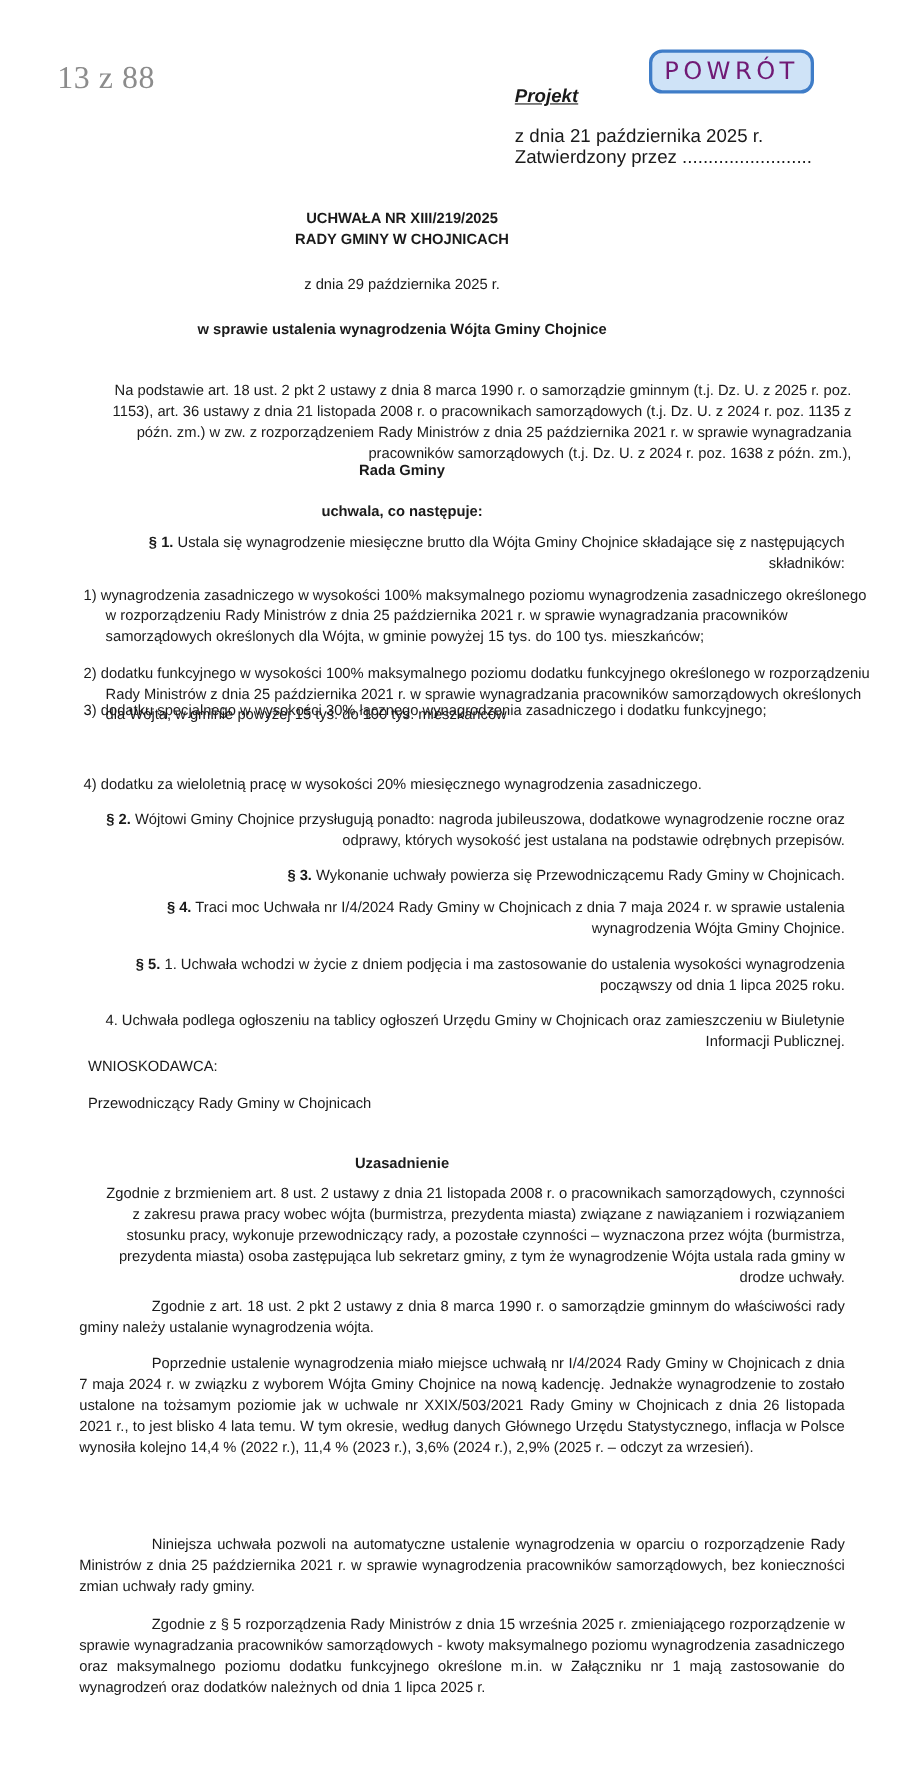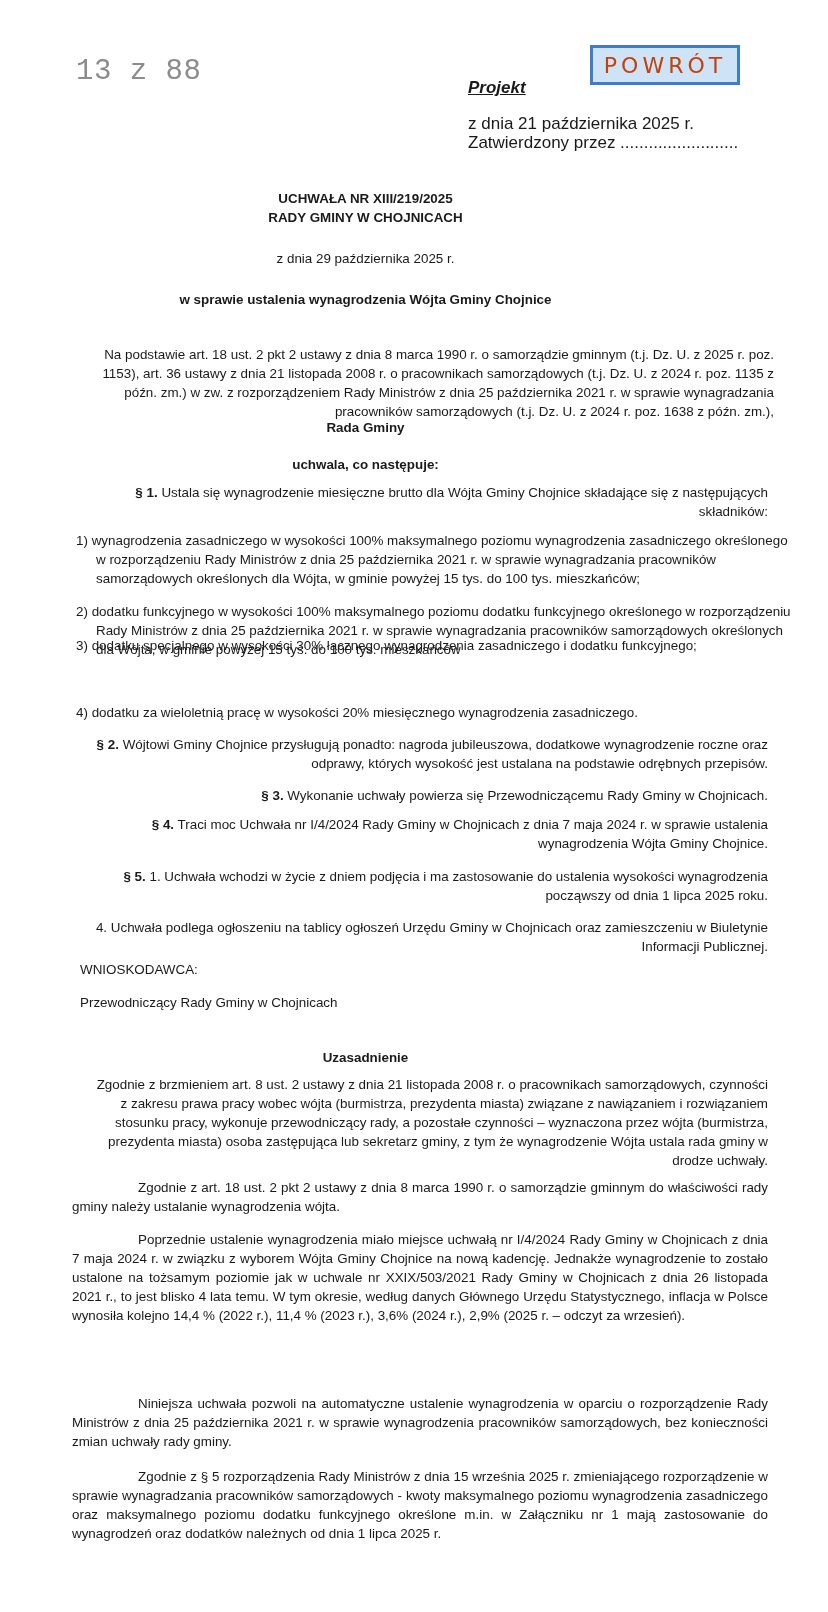--- a/index.html
+++ b/index.html
@@ -1,28 +1,28 @@
 <!DOCTYPE html>
 <html><head>
 <meta charset="utf-8">
 <style>
   html, body { margin: 0; padding: 0; background: #ffffff; }
   body {
     width: 828px; height: 1612px; position: relative; overflow: hidden;
     font-family: "Liberation Sans", sans-serif; color: #1a1a1a;
   }
   .page-counter {
-    position: absolute; left: 76px; top: 55px;
-    font-family: Liberation Mono, monospace; font-size: 29px; color: #8c8c8c;
+    position: absolute; left: 52px; top: 55px;
+    font-family: Liberation Serif, serif; font-size: 29px; color: #8c8c8c;
     letter-spacing: 0.5px;
   }
   .back-btn {
     position: absolute; left: 590px; top: 45px; width: 150px; height: 40px;
-    box-sizing: border-box; border: 3px solid #3f7dc8; border-radius: 0;
-    background: #cfe3f7; color: #c2410c;
+    box-sizing: border-box; border: 3px solid #3f7dc8; border-radius: 12px;
+    background: #cfe3f7; color: #701a75;
     font-family: "DejaVu Sans", sans-serif; font-size: 22px; letter-spacing: 4px;
     display: flex; align-items: center; justify-content: center; cursor: pointer;
   }
   .doc { position: absolute; left: 0; top: 0; width: 828px; font-size: 13.4px; line-height: 19px; }
   .hdr-right { position: absolute; left: 468px; top: 78px; font-size: 17px; line-height: 19px; }
   .hdr-right .proj { font-weight: bold; font-style: italic; text-decoration: underline; margin-bottom: 17px; }
   .center { position: absolute; left: 0; width: 731px; text-align: center; }
   .bold { font-weight: bold; }
   .para { position: absolute; left: 68px; width: 700px; }
   .just { text-align: justify; }

